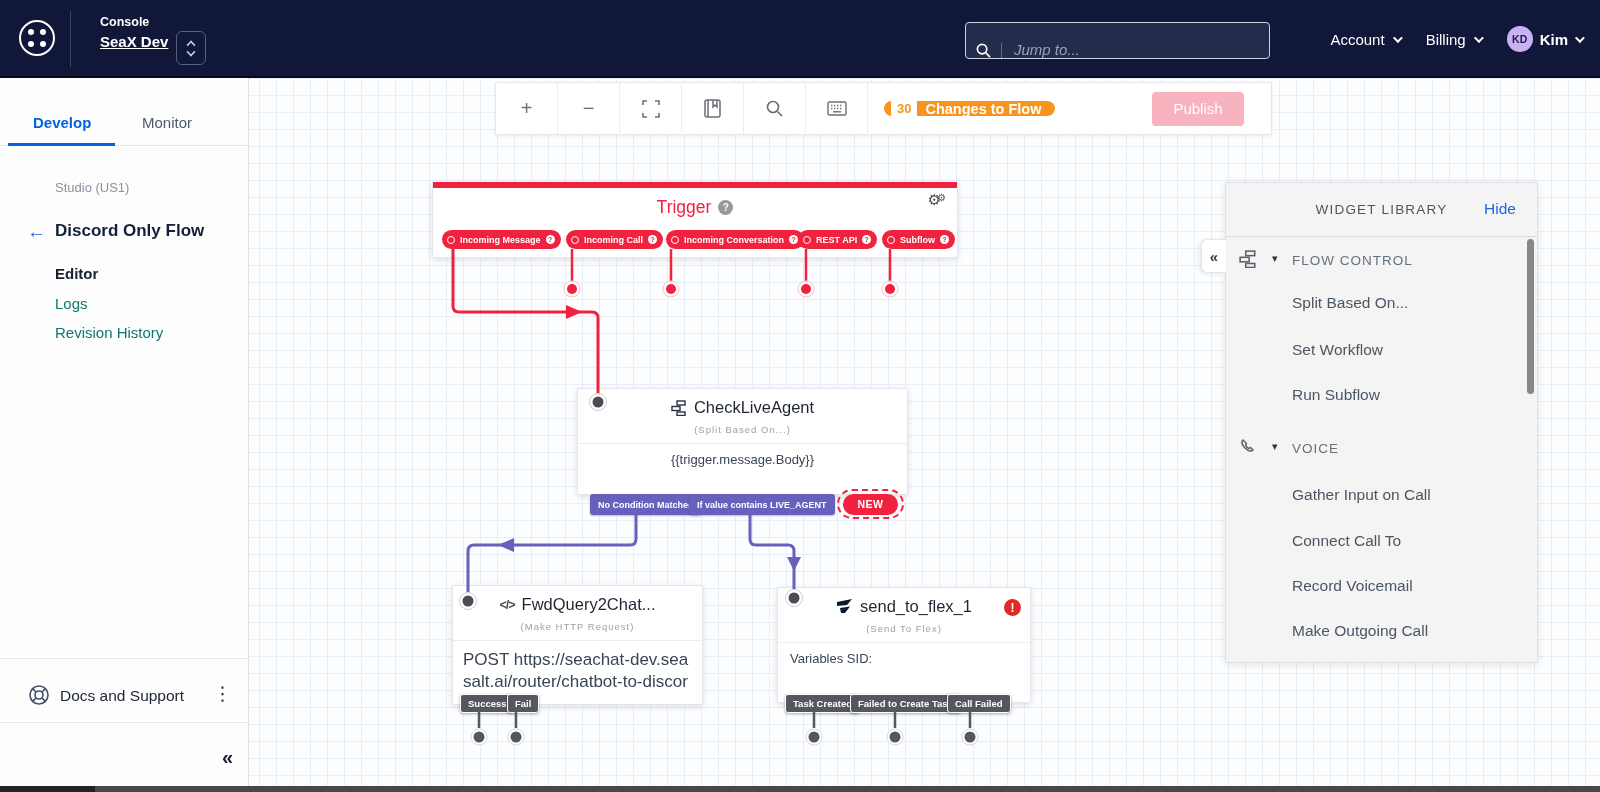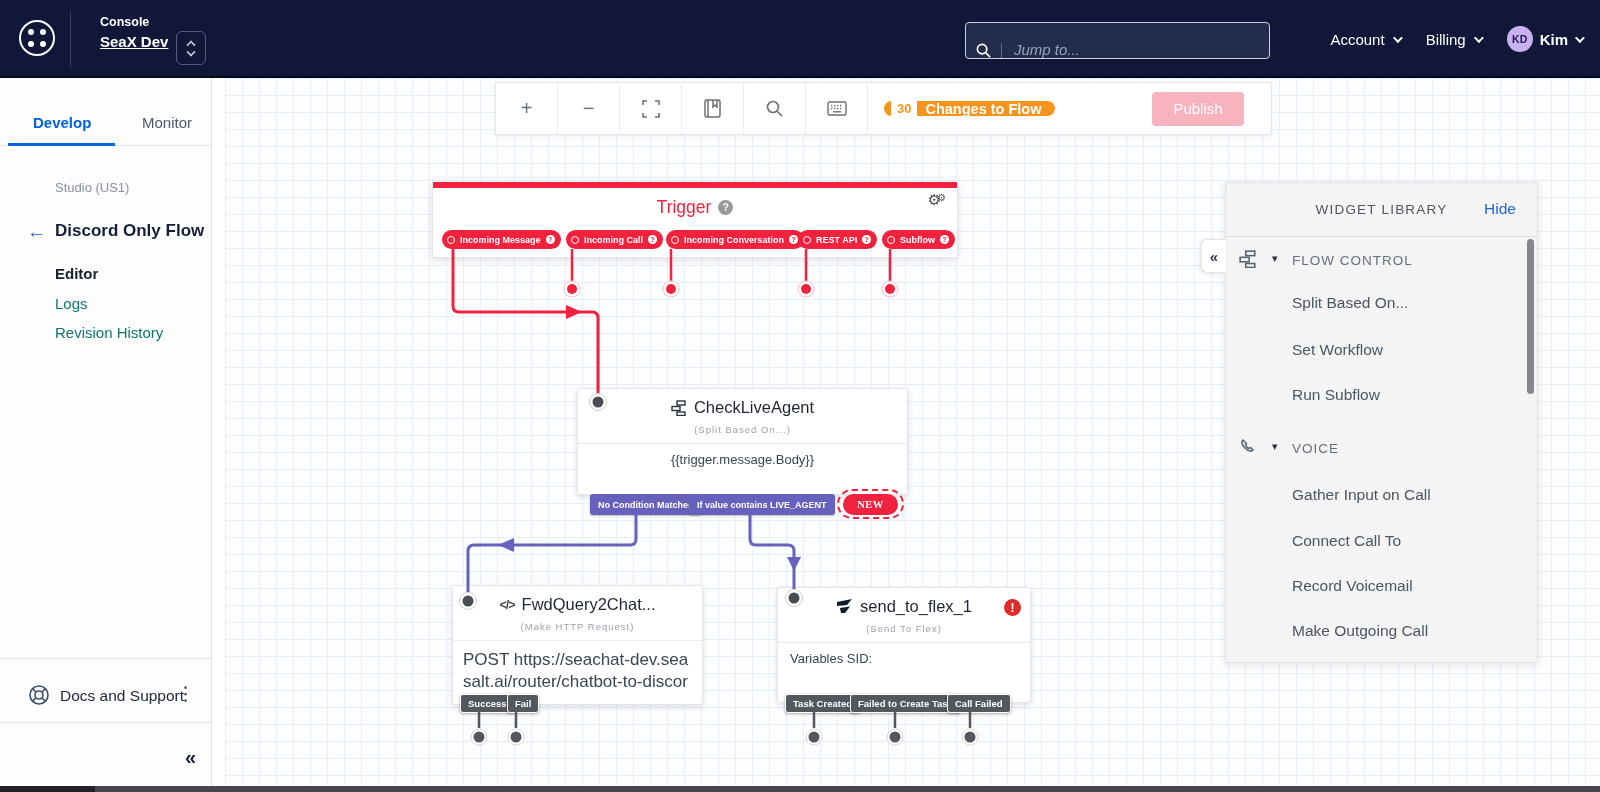--- a/index.html
+++ b/index.html
@@ -33,21 +33,21 @@
   .hdr-right { position:absolute; right:18px; top:0; height:78px; display:flex; align-items:center; gap:26px; }
   .hdr-link { color:#fff; font-size:15px; display:flex; align-items:center; gap:8px; cursor:pointer; }
   .chev { display:inline-block; width:7px; height:7px; border-right:2px solid #fff;
     border-bottom:2px solid #fff; transform:rotate(45deg) translateY(-2px); }
   .user { display:flex; align-items:center; gap:7px; cursor:pointer; }
   .avatar { width:26px; height:26px; border-radius:50%; background:#c9b2f2; color:#241654;
     font-size:10.5px; font-weight:bold; display:flex; align-items:center; justify-content:center; }
   .user-name { color:#fff; font-size:15px; font-weight:bold; }
 
   
-  .sidebar { position:absolute; left:0; top:78px; width:212px; height:708px;
+  .sidebar { position:absolute; left:0; top:78px; width:249px; height:708px;
     background:#fdfdfe; border-right:1px solid #dfe1e6; z-index:15; }
   .tab { position:absolute; font-size:15px; cursor:pointer; }
   .tab.develop { left:33px; top:36px; color:#0263E0; font-weight:bold; }
   .tab.monitor { left:142px; top:36px; color:#4f586e; }
   .tabs-line { position:absolute; left:0; right:0; top:67px; height:1px; background:#e4e6ea; }
   .tabs-active { position:absolute; left:8px; top:65px; width:107px; height:3px; background:#0263E0; }
   .studio-label { position:absolute; left:55px; top:102px; color:#8b91a0; font-size:13px; }
   .flow-row { position:absolute; left:0; top:143px; width:100%; cursor:pointer; }
   .back-arrow { position:absolute; left:27px; top:1px; color:#2558d6; font-size:19px; line-height:19px; }
   .flow-name { position:absolute; left:55px; top:0; color:#141f39; font-size:17px; font-weight:bold; }
@@ -113,21 +113,21 @@
 
   #check-card { left:352px; top:310px; width:331px; height:107px; }
   #check-card .w-body { text-align:center; }
   .ppill { position:absolute; top:105px; height:21px; background:#6761BE; border-radius:3px;
     color:#fff; font-size:9px; font-weight:bold; display:flex; align-items:center;
     padding:0 8px; white-space:nowrap; cursor:pointer; box-shadow:0 1px 2px rgba(0,0,0,.25); }
   .new-dash { position:absolute; left:259px; top:100px; width:67px; height:30px;
     border:2px dashed #F0223E; border-radius:16px; display:flex; align-items:center;
     justify-content:center; cursor:pointer; }
   .new-pill { width:55px; height:21px; background:#F0223E; border-radius:11px; color:#fff;
-    font-size:10.5px; font-weight:bold; letter-spacing:.5px; display:flex; align-items:center; justify-content:center;font-family:Liberation Serif, serif; }
+    font-size:10.5px; font-weight:bold; letter-spacing:.5px; display:flex; align-items:center; justify-content:center; }
 
   #fwd-card { left:227px; top:507px; width:251px; height:120px; }
   #fwd-card .w-body { padding:0 10px; word-break:break-all; font-size:17px; }
   .code-glyph { font-size:12.5px; font-weight:bold; color:#4a4a4a; letter-spacing:-1px; }
   .gpill { position:absolute; height:19px; background:#55575e; border:1px solid #fff;
     border-radius:3px; color:#fff; font-size:9.5px; font-weight:bold; display:flex;
     align-items:center; padding:0 7px; white-space:nowrap; cursor:pointer;
     box-shadow:0 1px 3px rgba(0,0,0,.35); }
   #fwd-card .gpill { top:108px; }
 

